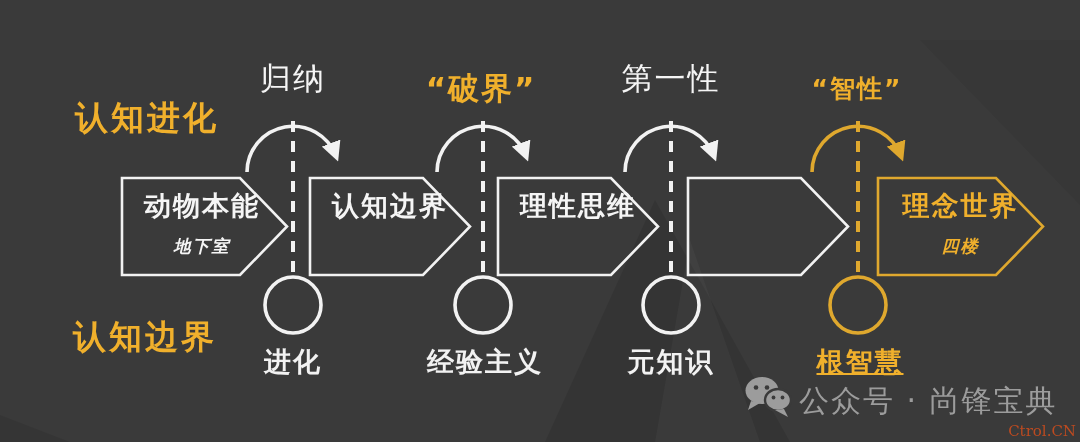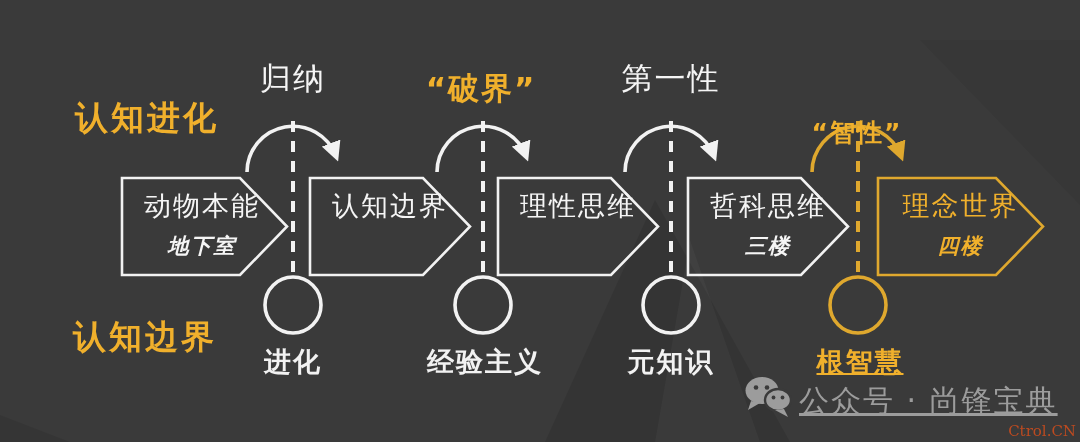--- a/index.html
+++ b/index.html
@@ -17,33 +17,33 @@
     transform:translateX(-50%);white-space:nowrap;text-align:center;
     font-size:31px;color:#F5F5F5;letter-spacing:2px;top:58px;
   }
   .top-label.hl{color:#F0B02C;font-weight:bold;}
   .top-label.hl-big{font-size:31px;top:68px;}
   .top-label.hl-small{font-size:25px;top:72px;}
   .stage-text{
     text-align:center;color:#F5F5F5;
   }
   .stage-text .title{
-    font-size:27px;font-weight:normal;letter-spacing:2px;line-height:30px;white-space:nowrap;
+    font-size:27px;font-weight:bold;letter-spacing:2px;line-height:30px;white-space:nowrap;
   }
   .stage-text .floor{
-    font-size:21px;font-style:italic;font-weight:600;letter-spacing:2px;line-height:26px;margin-top:12px;white-space:nowrap;
+    font-size:17px;font-style:italic;font-weight:600;letter-spacing:2px;line-height:26px;margin-top:12px;white-space:nowrap;
   }
   .stage-text.hl{color:#F0B02C;}
   .bottom-label{
     transform:translateX(-50%);white-space:nowrap;text-align:center;
     font-size:27px;color:#F2F2F2;font-weight:600;letter-spacing:2px;top:344px;
   }
   .bottom-label.hl{color:#F0B02C;font-weight:bold;}
   .footer-text{
-    font-size:30px;color:#9C9C9C;letter-spacing:2px;white-space:nowrap;text-decoration:underline;
+    font-size:30px;color:#9C9C9C;letter-spacing:2px;white-space:nowrap;
   }
   .corner-mark{
     font-family:"DejaVu Serif","Liberation Serif",serif;
     font-size:15px;color:#BC4A20;white-space:nowrap;
   }
 </style>
 </head>
 <body>
 
 <div class="stage">
@@ -95,35 +95,31 @@
       <circle cx="858" cy="305" r="28" stroke="#DFA82E"></circle>
     </g>
   </svg>
 
   <div class="abs side-label" style="left:75px;top:96px;">认知进化</div>
   <div class="abs side-label" style="left:73px;top:315px;">认知边界</div>
 
   <div class="abs top-label" style="left:293px;">归纳</div>
   <div class="abs top-label hl hl-big" style="left:481px;">“破界”</div>
   <div class="abs top-label" style="left:671px;">第一性</div>
-  <div class="abs top-label hl hl-small" style="left:857px;margin-top:44px;">“智性”</div>
+  <div class="abs top-label hl hl-small" style="left:857px;">“智性”</div>
 
   <div class="abs stage-text" style="left:122px;top:191px;width:160px;">
     <div class="title">动物本能</div>
     <div class="floor">地下室</div>
   </div>
   <div class="abs stage-text" style="left:310px;top:191px;width:160px;">
     <div class="title">认知边界</div>
   </div>
   <div class="abs stage-text" style="left:498px;top:191px;width:160px;">
     <div class="title">理性思维</div>
-  </div>
-  <div class="abs stage-text" style="left:688px;top:191px;width:160px;">
-    <div class="title">哲科思维</div>
-    <div class="floor">三楼</div>
   </div>
   <div class="abs stage-text hl" style="left:878px;top:191px;width:165px;">
     <div class="title">理念世界</div>
     <div class="floor">四楼</div>
   </div>
 
   <div class="abs bottom-label" style="left:293px;">进化</div>
   <div class="abs bottom-label" style="left:485px;">经验主义</div>
   <div class="abs bottom-label" style="left:671px;">元知识</div>
   <div class="abs bottom-label hl" style="left:860px;text-decoration:underline;">根智慧</div>

